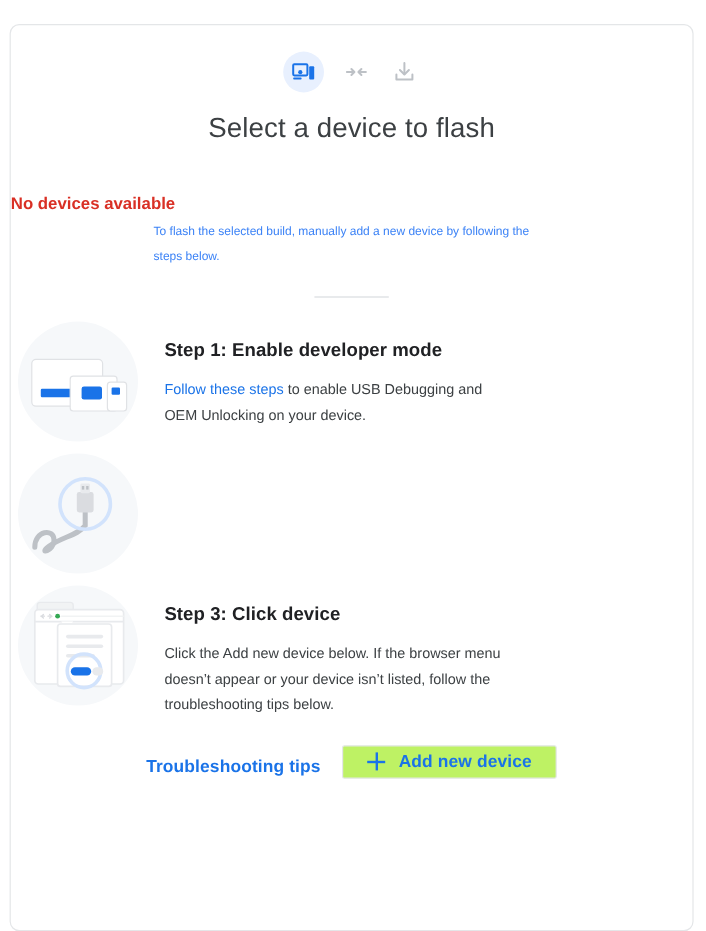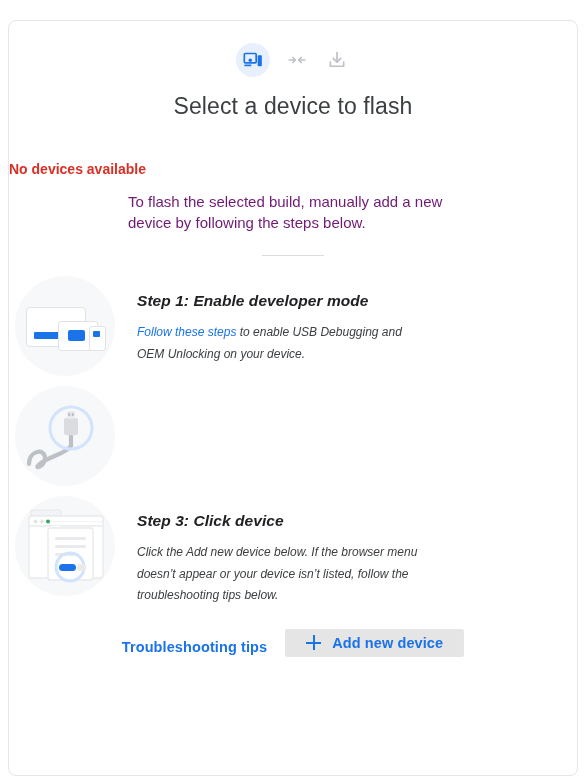--- a/index.html
+++ b/index.html
@@ -69,24 +69,24 @@
     margin-top: 38px;
     text-align: left;
   }
   .status-error {
     font-size: 14px;
     line-height: 20px;
     font-weight: 700;
     color: #d93025;
   }
   .status-desc {
-    margin-top: 12px;
-    font-size: 15px;
+    margin-top: 4px;
+    font-size: 10px;
     line-height: 21px;
-    color: #701a75;
+    color: #3b82f6;
     width: 330px;
     margin-left: auto;
     margin-right: auto;
   }
 
   .divider {
     width: 62px;
     height: 1px;
     background: #dadce0;
     margin: 22px auto 0 auto;
@@ -109,21 +109,20 @@
     border-radius: 50%;
     background: #f6f8fa;
     position: relative;
     margin-left: -82px;
     margin-right: 22px;
     overflow: hidden;
   }
   .step-body {
     flex: 1;
     padding-top: 14px;
-    font-style: italic;
   }
   .step-title {
     font-size: 15.5px;
     line-height: 22px;
     font-weight: 700;
     color: #202124;
     letter-spacing: 0.05px;
   }
   .step-text {
     margin-top: 10px;
@@ -208,21 +207,21 @@
     cursor: pointer;
     letter-spacing: 0.1px;
     margin-top: 8px;
   }
   .add-btn {
     display: inline-flex;
     align-items: center;
     gap: 11px;
     height: 28px;
     padding: 0 20px;
-    background: #e5e5e5;
+    background: #bef264;
     border: 1px solid #e4e6e8;
     border-radius: 2px;
     color: #1a73e8;
     font-size: 14.5px;
     font-weight: 700;
     font-family: "Liberation Sans", sans-serif;
     cursor: pointer;
     letter-spacing: 0.1px;
   }
   .plus-icon {

